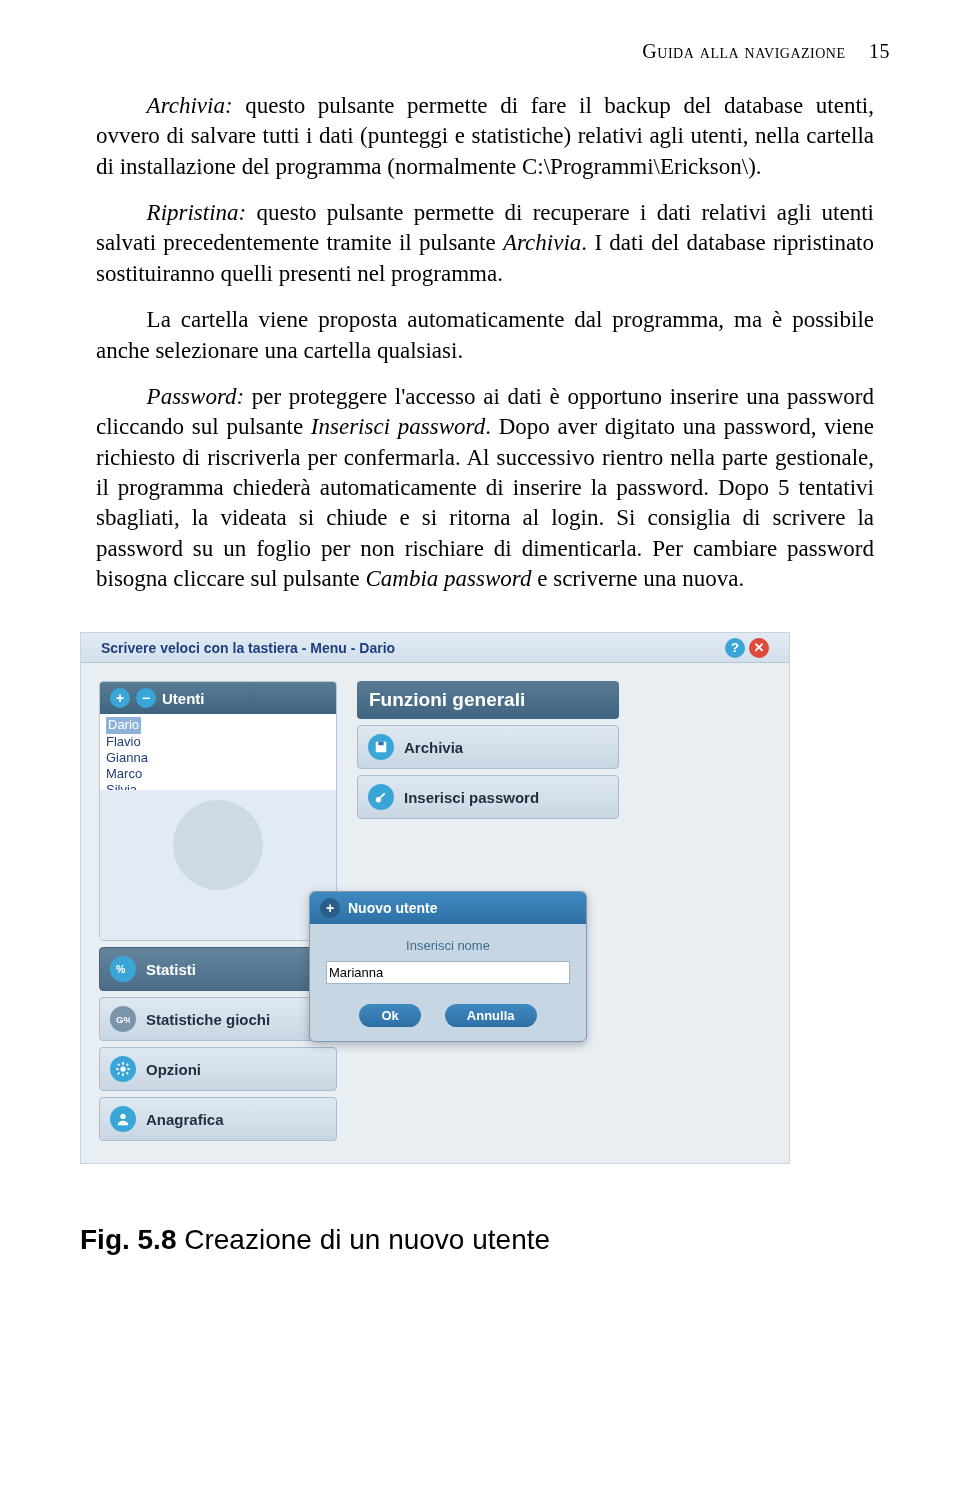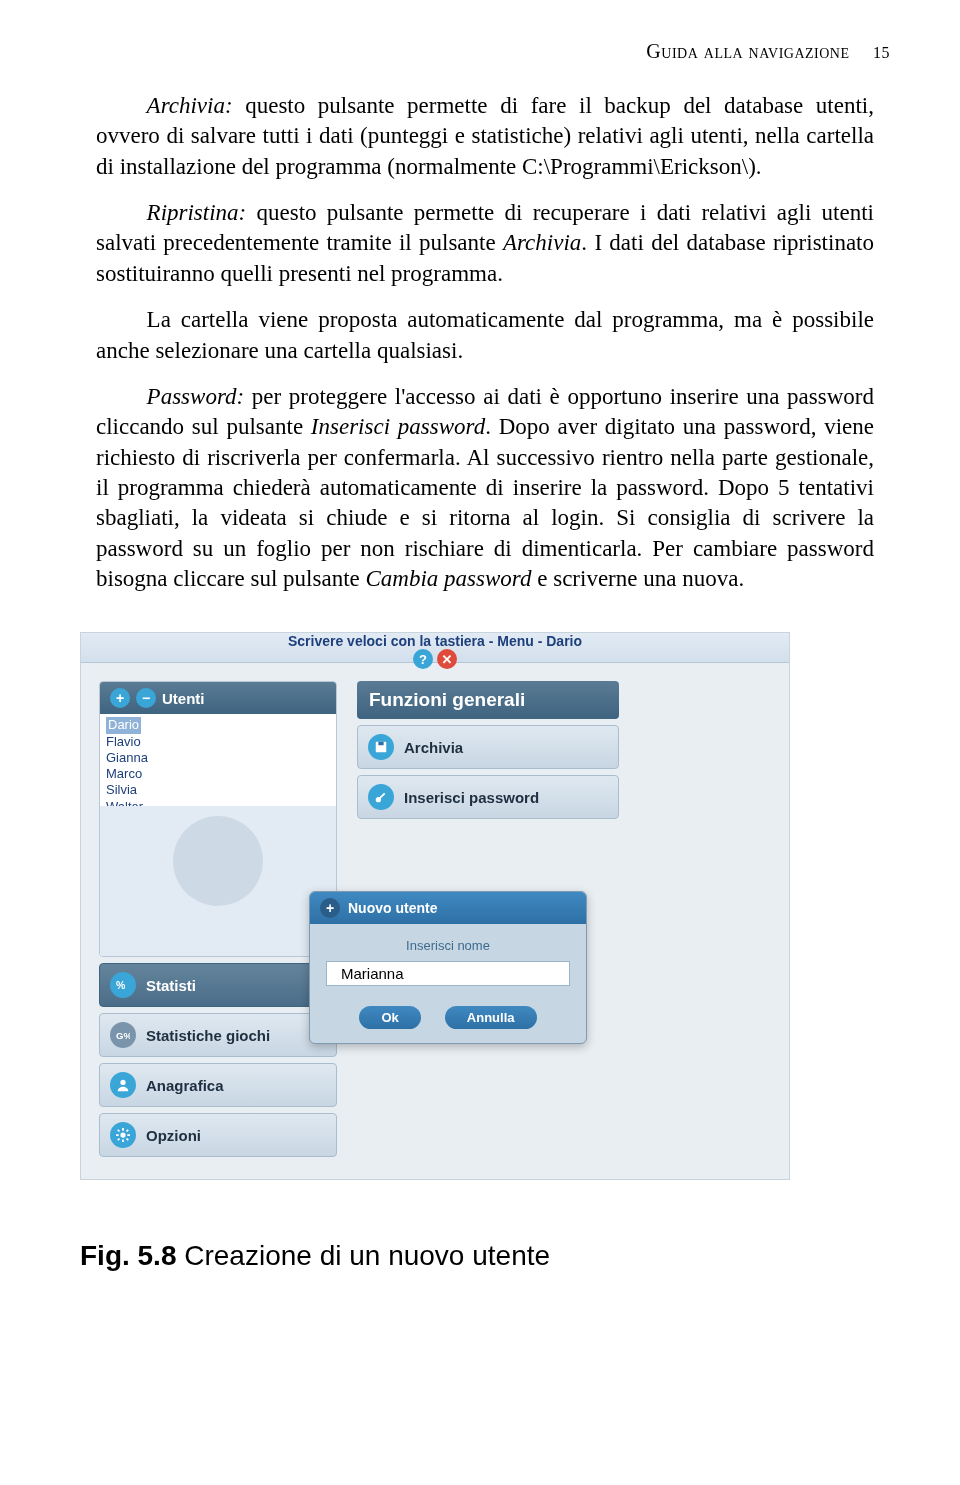--- a/index.html
+++ b/index.html
@@ -12,21 +12,21 @@
     padding: 40px 70px 30px 80px;
   }
   .page-header {
     font-variant: small-caps;
     font-size: 20px;
     text-align: right;
     margin-bottom: 28px;
     letter-spacing: 0.5px;
   }
   .page-header .page-num {
-    font-size: 16px;
+    font-size: 20px;
     padding-left: 18px;
     margin-top: 18px;
   }
   .body-text {
     font-size: 23px;
     line-height: 1.32;
     text-align: justify;
   }
   .body-text p {
     margin: 16px;
@@ -45,23 +45,22 @@
     background: #e9eef3;
     font-family: Verdana, Arial, sans-serif;
     font-size: 14px;
     color: #1f2f3f;
   }
   .titlebar {
     background: linear-gradient(#e2ebf4,#d2dfec);
     height: 30px;
     display: flex;
     align-items: center;
-    padding: 0 8px;
+    padding: 0 20px;
     border-bottom: 1px solid #b7c7d6;
-    flex-direction: column;
   }
   .titlebar-text {
     color: #1d3f7b;
     font-weight: bold;
     font-size: 14px;
     flex: 1;
   }
   .titlebar-btns { display: flex; gap: 4px; }
   .tb-btn {
     width: 20px; height: 20px; border-radius: 50%;
@@ -96,21 +95,21 @@
     gap: 6px;
     font-size: 15px;
   }
   .hdr-badge {
     width: 20px; height: 20px; border-radius: 50%;
     background: #3aa6d8; color: #fff;
     display: flex; align-items: center; justify-content: center;
     font-size: 14px; font-weight: bold;
   }
   .user-list {
-    height: 92px;
+    height: 76px;
     background: #fff;
     padding: 3px 6px;
     color: #1d3f7b;
     font-size: 13px;
     line-height: 1.25;
   }
   .user-list .selected { background: #8fb2d8; color: #fff; display:inline-block; padding:0 2px; }
   .bg-illu {
     height: 150px;
     background: #e2ebf4;
@@ -197,22 +196,22 @@
     background: #2a5d88; color:#fff;
     display:flex;align-items:center;justify-content:center;
     font-size:14px;font-weight:bold;
   }
   .dlg-body { padding: 14px 16px 14px 16px; text-align: center; }
   .dlg-label { color: #3e6a8e; font-size: 13px; margin-bottom: 8px; }
   .dlg-input {
     width: 100%;
     border: 1px solid #9db5c8;
     background: #fff;
-    padding: 3px 14px;
-    font-size: 15px;
+    padding: 3px 2px;
+    font-size: 13px;
     font-family: Verdana, Arial, sans-serif;
   }
   .dlg-btns {
     display:flex; justify-content: center; gap: 24px;
     padding: 6px 0 14px 0;
   }
   .pill {
     background: linear-gradient(#3f89c1,#2d70a6);
     color:#fff; border:none;
     border-radius: 12px;
@@ -289,34 +288,34 @@
           <span class="row-icon grey">
             <svg viewBox="0 0 16 16" fill="#fff">
                 <text x="0" y="12" font-size="11">G%</text>
               </svg>
           </span>
           <span>Statistiche giochi</span>
         </div>
         <div class="menu-row light">
           <span class="row-icon">
             <svg viewBox="0 0 16 16" fill="#fff">
+                <circle cx="8" cy="8" r="3"></circle>
+                <path d="M8 0v3M8 13v3M0 8h3M13 8h3M2 2l2 2M12 12l2 2M14 2l-2 2M4 12l-2 2" stroke="#fff" stroke-width="2"></path>
+              </svg>
+          </span>
+          <span>Opzioni</span>
+        </div>
+        <div class="menu-row light">
+          <span class="row-icon">
+            <svg viewBox="0 0 16 16" fill="#fff">
                 <circle cx="8" cy="5" r="3"></circle>
                 <path d="M2 15c0-3 3-5 6-5s6 2 6 5"></path>
               </svg>
           </span>
           <span>Anagrafica</span>
-        </div>
-        <div class="menu-row light">
-          <span class="row-icon">
-            <svg viewBox="0 0 16 16" fill="#fff">
-                <circle cx="8" cy="8" r="3"></circle>
-                <path d="M8 0v3M8 13v3M0 8h3M13 8h3M2 2l2 2M12 12l2 2M14 2l-2 2M4 12l-2 2" stroke="#fff" stroke-width="2"></path>
-              </svg>
-          </span>
-          <span>Opzioni</span>
         </div>
       </div>
 
       <div class="right-col">
         <div class="sec-header">Funzioni generali</div>
         <div class="fn-row">
           <span class="row-icon">
             <svg viewBox="0 0 16 16" fill="#fff">
                 <rect x="2" y="2" width="12" height="12" rx="1"></rect>
                 <rect x="5" y="2" width="6" height="4" fill="#2d70a6"></rect>

